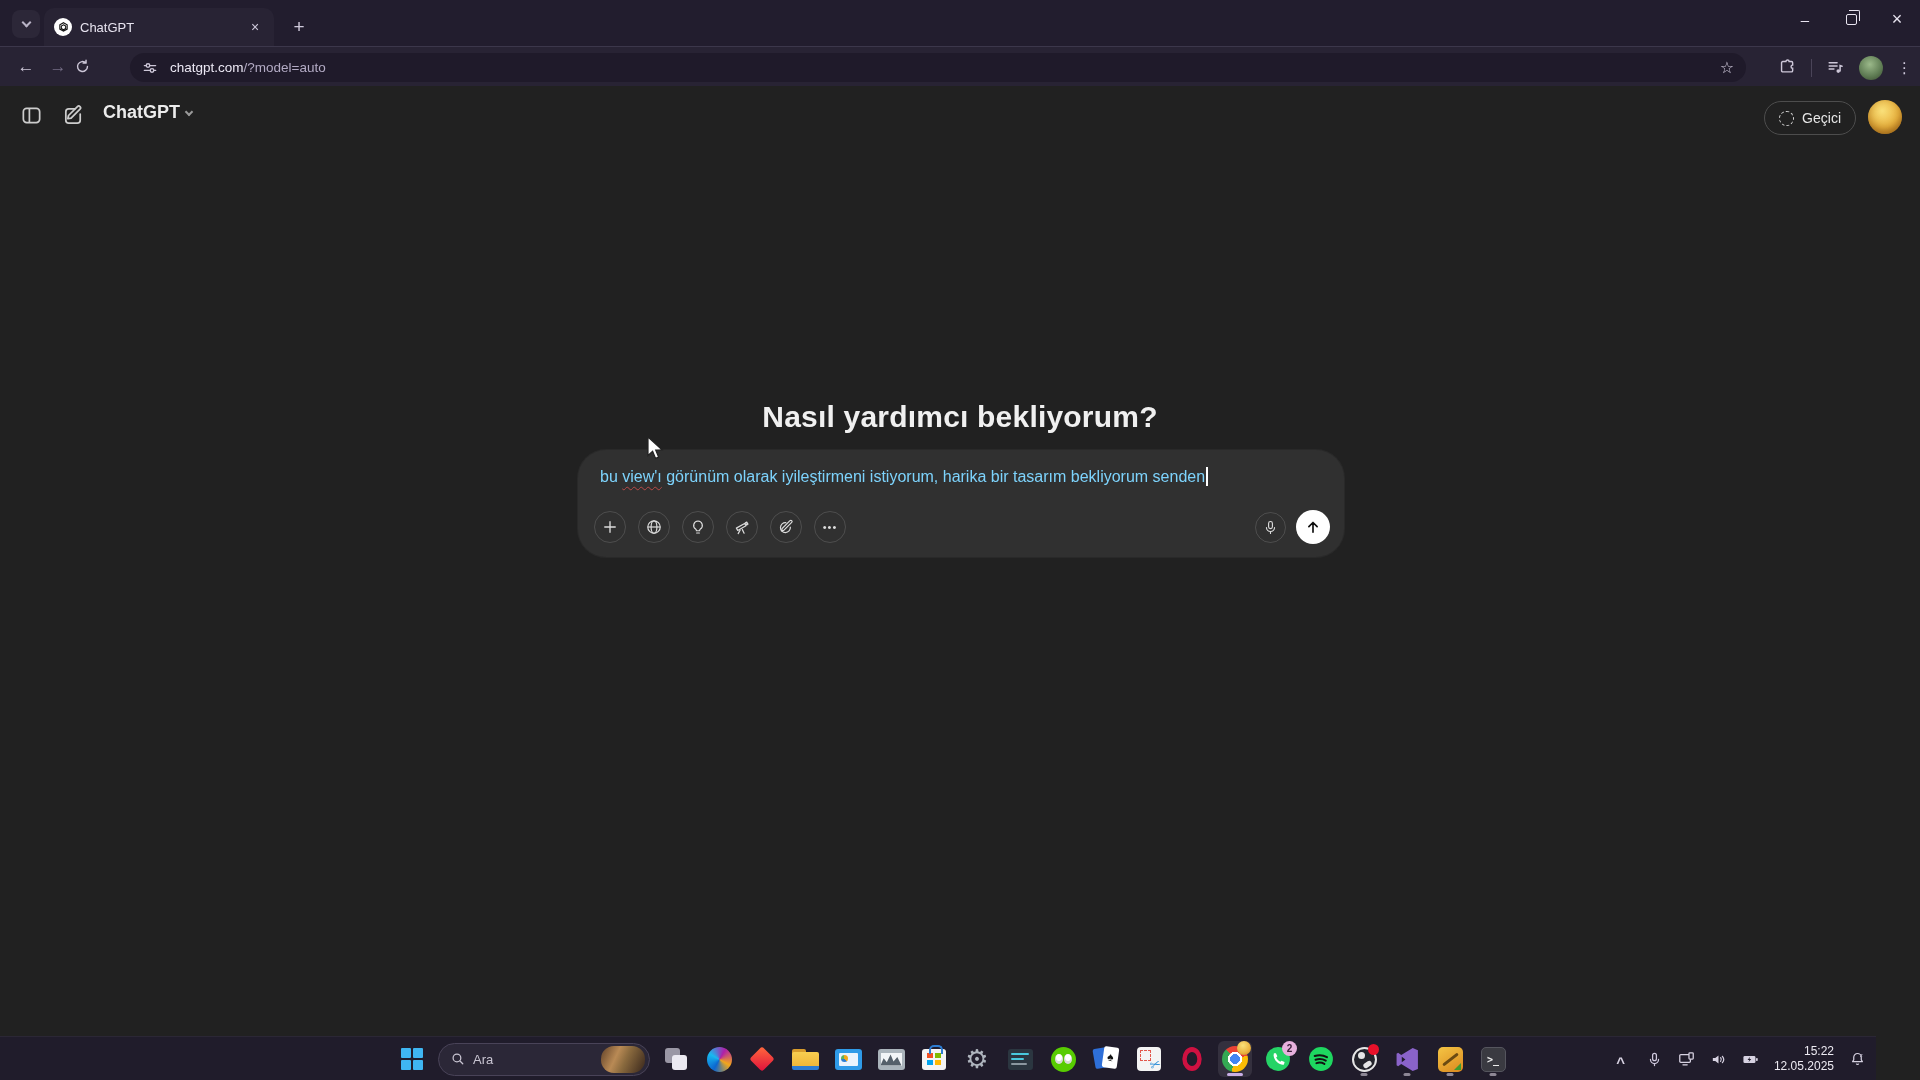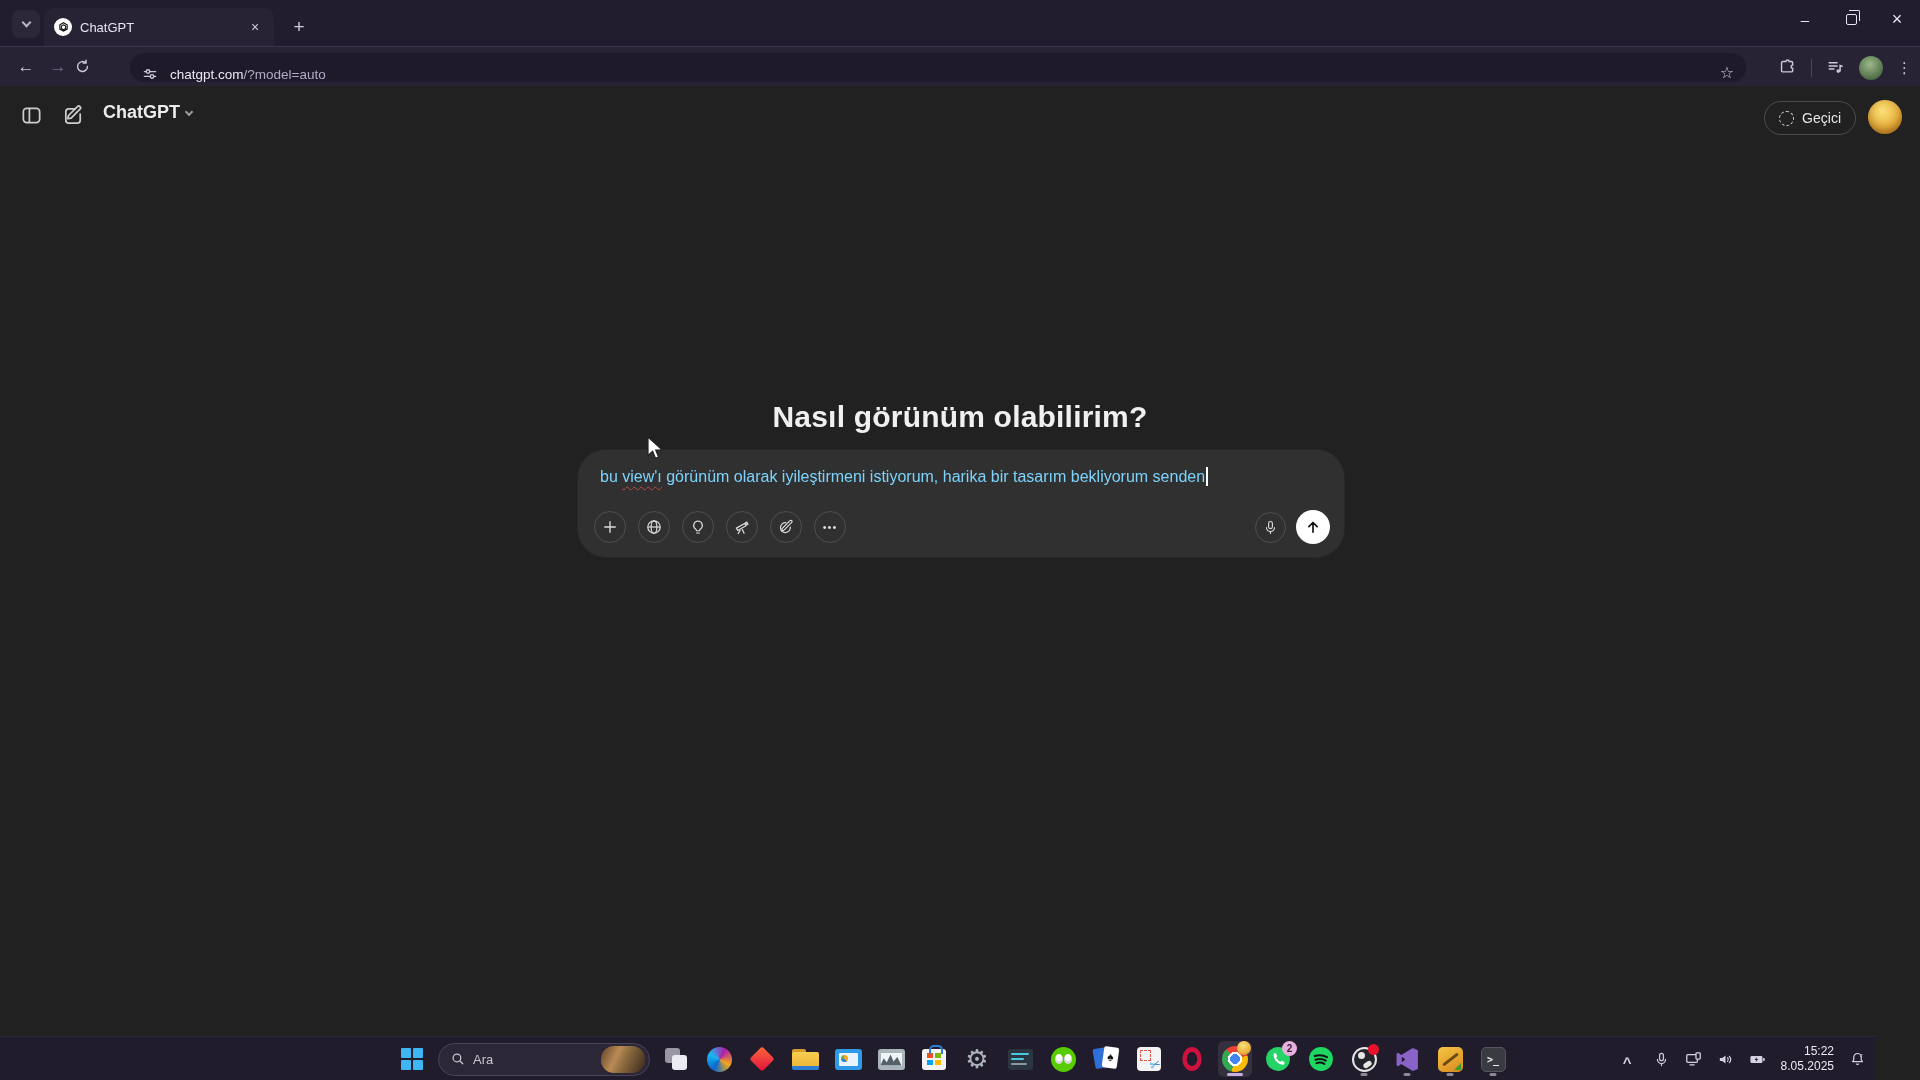--- a/index.html
+++ b/index.html
@@ -19,21 +19,21 @@
   .newtab { position:absolute; left:286px; top:14px; width:26px; height:26px; color:#cfc9db; font-size:19px; line-height:25px; text-align:center; border-radius:50%; }
   .win-controls { position:absolute; right:0; top:0; height:38px; display:flex; }
   .win-btn { width:46px; height:38px; display:flex; align-items:center; justify-content:center; color:#e8e4f0; font-size:15px; }
   .win-restore { width:11px; height:11px; border:1.5px solid #e8e4f0; border-radius:2px; position:relative; }
   .win-restore::before { content:""; position:absolute; left:2px; top:-4.5px; width:10px; height:10px; border-top:1.5px solid #e8e4f0; border-right:1.5px solid #e8e4f0; border-radius:0 2px 0 0; }
 
   .toolbar { position:absolute; left:0; top:46px; width:1920px; height:40px; background:#282334; border-top:1px solid #3c374b; display:flex; align-items:center; }
   .nav-btn { width:32px; height:32px; text-align:center; line-height:32px; font-size:17px; color:#cdc7d8; border-radius:50%; }
   .nav-btn.dim { color:#746d85; }
   .nav-btn svg { width:17px; height:17px; margin-top:7px; }
-  .urlpill { position:absolute; left:130px; top:6px; width:1616px; height:29px; border-radius:15px; background:#1f1a2a; display:flex; align-items:flex-end; padding:0 12px; }
+  .urlpill { position:absolute; left:130px; top:6px; width:1616px; height:29px; border-radius:15px; background:#1f1a2a; display:flex; align-items:center; padding:0 12px; }
   .urlpill .tune { margin-right:12px; }
   .url { font-size:13.5px; color:#ece8f4; }
   .url .path { color:#b3abc4; }
   .url-star { position:absolute; right:12px; font-size:16px; color:#cfc9db; }
   .tb-right { position:absolute; right:8px; top:6px; height:29px; display:flex; align-items:center; gap:14px; }
   .tb-divider { width:1px; height:18px; background:#4a4458; }
   .tb-avatar { width:24px; height:24px; border-radius:50%; background:radial-gradient(circle at 45% 35%, #9bb98a, #5d7a52 60%, #37452f); }
   .tb-dots { color:#cfc9db; font-size:15px; letter-spacing:0; }
 
   
@@ -229,21 +229,21 @@
         <span>ChatGPT</span>
         <span class="chev"></span>
       </div>
       <div class="temp-btn">
         <span class="dashed-circle"></span>
         <span>Geçici</span>
       </div>
       <div class="gpt-avatar"></div>
     </div>
 
-    <div class="heading">Nasıl görünüm olabilirim?</div>
+    <div class="heading">Nasıl yardımcı bekliyorum?</div>
 
     <div class="composer">
       <div class="composer-text">
         <span>bu </span><span class="misspell">view'ı</span><span> görünüm olarak iyileştirmeni istiyorum, harika bir tasarım bekliyorum senden</span><span class="caret"></span>
       </div>
       <div class="tools-left">
         <div class="tool-btn">
           <svg viewBox="0 0 24 24" class="svgicon">
               <path d="M12 5v14M5 12h14" stroke="#dcdcdc" stroke-width="1.8" stroke-linecap="round"></path>
             </svg>
@@ -465,21 +465,21 @@
       </span>
       <span>
         <svg viewBox="0 0 24 24" class="svgicon">
             <rect x="2" y="7" width="17" height="10" rx="2" fill="#d7d2e2"></rect>
             <rect x="19.8" y="10" width="2.4" height="4" rx="1" fill="#d7d2e2"></rect>
             <path d="M11.5 8.2L7.8 12.6h2.6l-1.2 3.2 3.9-4.4h-2.6z" fill="#201c2b"></path>
           </svg>
       </span>
       <div class="clock">
         <div>15:22</div>
-        <div>8.05.2025</div>
+        <div>12.05.2025</div>
       </div>
       <span>
         <svg viewBox="0 0 24 24" class="svgicon">
             <path d="M12 3.5a5.3 5.3 0 0 1 5.3 5.3v3.6l1.6 2.6H5.1l1.6-2.6V8.8A5.3 5.3 0 0 1 12 3.5z" fill="none" stroke="#d7d2e2" stroke-width="1.7" stroke-linejoin="round"></path>
             <path d="M10.3 17.8a1.8 1.8 0 0 0 3.4 0" fill="none" stroke="#d7d2e2" stroke-width="1.7"></path>
             <text x="15.5" y="8" font-size="7" fill="#d7d2e2" font-family="DejaVu Sans">z</text>
           </svg>
       </span>
     </div>
   </div>

